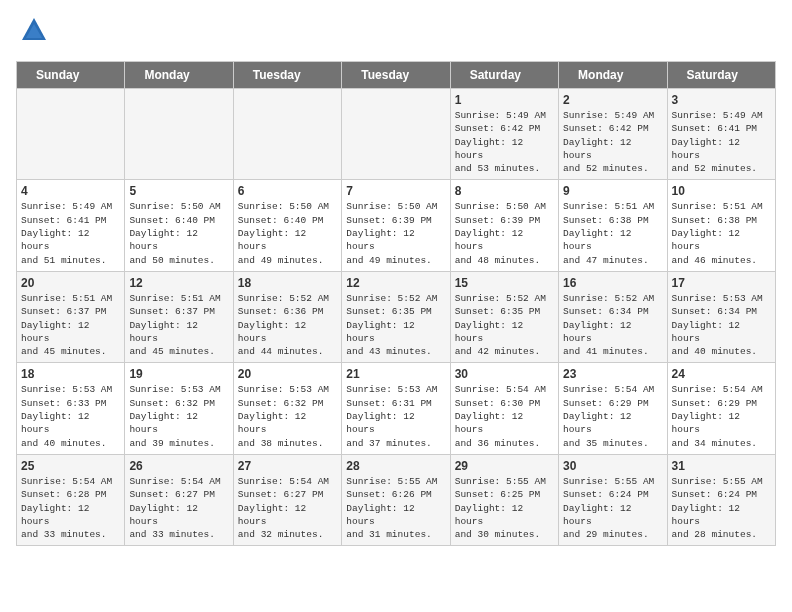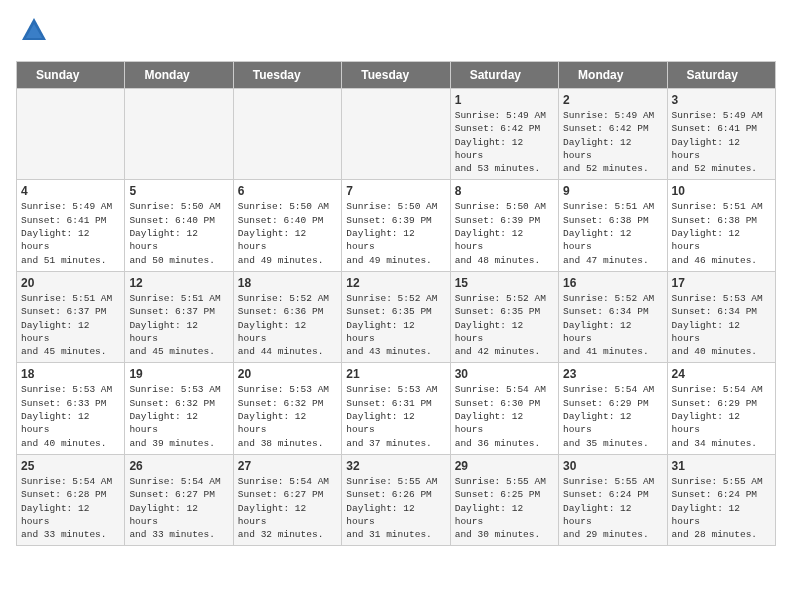--- a/index.html
+++ b/index.html
@@ -323,21 +323,21 @@
 and 33 minutes.</div>
         </td>
         <td>
           <span class="day-num">27</span>
           <div class="day-info" style="white-space: pre-line;">Sunrise: 5:54 AM
 Sunset: 6:27 PM
 Daylight: 12 hours
 and 32 minutes.</div>
         </td>
         <td>
-          <span class="day-num">32</span>
+          <span class="day-num">28</span>
           <div class="day-info" style="white-space: pre-line;">Sunrise: 5:55 AM
 Sunset: 6:26 PM
 Daylight: 12 hours
 and 31 minutes.</div>
         </td>
         <td>
           <span class="day-num">29</span>
           <div class="day-info" style="white-space: pre-line;">Sunrise: 5:55 AM
 Sunset: 6:25 PM
 Daylight: 12 hours

